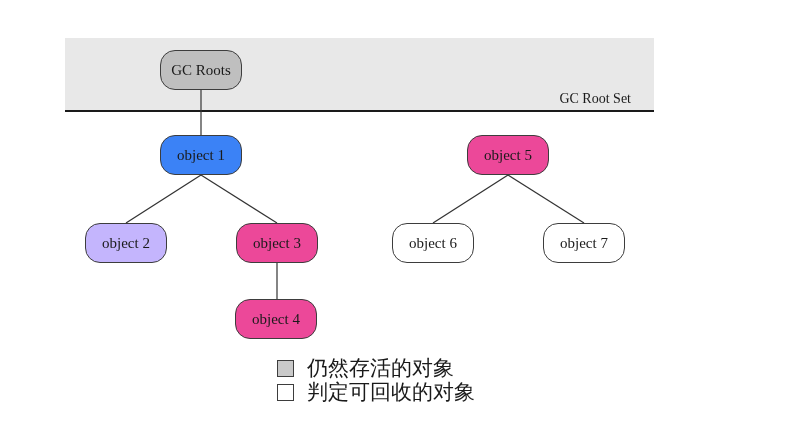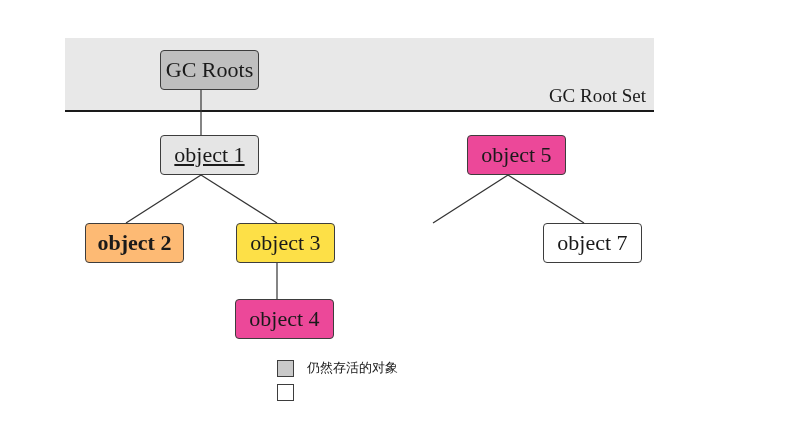--- a/index.html
+++ b/index.html
@@ -14,36 +14,36 @@
   }
   #root-band {
     position: absolute;
     left: 65px; top: 38px;
     width: 589px; height: 72px;
     background: #e8e8e8;
     border-bottom: 2px solid #1a1a1a;
   }
   #root-set-label {
     position: absolute;
-    right: 8px; bottom: 3px;
-    font-size: 19px;
+    right: 23px; bottom: 3px;
+    font-size: 14px;
     white-space: nowrap;
     margin-left: 20px;
   }
   #edges { position: absolute; left: 0; top: 0; z-index: 1; }
   .node {
     position: absolute;
-    width: 99px; height: 40px;
+    width: 82px; height: 40px;
     border: 1.5px solid #3d3d3d;
-    border-radius: 4px;
+    border-radius: 15px;
     box-sizing: border-box;
     display: flex;
     align-items: center;
     justify-content: center;
-    font-size: 22px;
+    font-size: 15px;
     white-space: nowrap;
     z-index: 2;
   }
   #node-gc-roots { left: 160px; top: 50px; }
   #node-object1  { left: 160px; top: 135px; }
   #node-object2  { left: 85px;  top: 223px; }
   #node-object3  { left: 236px; top: 223px; }
   #node-object4  { left: 235px; top: 299px; }
   #node-object5  { left: 467px; top: 135px; }
   #node-object6  { left: 392px; top: 223px; }
@@ -60,21 +60,21 @@
     margin-bottom: 4px;
   }
   .swatch {
     width: 17px; height: 17px;
     border: 1px solid #3d3d3d;
     box-sizing: border-box;
     margin-right: 13px;
     flex: 0 0 auto;
   }
   .legend-label {
-    font-size: 13px;
+    font-size: 21px;
     white-space: nowrap;
     line-height: 20px;
   }
 </style>
 </head>
 <body>
 
 <div id="stage">
 
   <div id="root-band" style="background-color: rgb(232, 232, 232);">
@@ -87,36 +87,38 @@
       <line x1="201" y1="175" x2="126" y2="223"></line>
       <line x1="201" y1="175" x2="277" y2="223"></line>
       <line x1="277" y1="263" x2="277" y2="299"></line>
       <line x1="508" y1="175" x2="433" y2="223"></line>
       <line x1="508" y1="175" x2="584" y2="223"></line>
     </g>
   </svg>
 
   <div class="node" id="node-gc-roots" style="background-color: rgb(191, 191, 191);">GC Roots</div>
 
-  <div class="node" id="node-object1" style="background-color: #e5e5e5; text-decoration: underline;">object 1</div>
+  <div class="node" id="node-object1" style="background-color: #3b82f6;">object 1</div>
 
-  <div class="node" id="node-object2" style="background-color: #fdba74; font-weight: bold;">object 2</div>
+  <div class="node" id="node-object2" style="background-color: #c4b5fd;">object 2</div>
 
-  <div class="node" id="node-object3" style="background-color: #fde047;">object 3</div>
+  <div class="node" id="node-object3" style="background-color: #ec4899;">object 3</div>
 
   <div class="node" id="node-object4" style="background-color: #ec4899;">object 4</div>
 
   <div class="node" id="node-object5" style="background-color: #ec4899;">object 5</div>
 
+  <div class="node" id="node-object6" style="background-color: rgb(255, 255, 255);">object 6</div>
 
   <div class="node" id="node-object7" style="background-color: rgb(255, 255, 255);">object 7</div>
 
   <div id="legend">
     <div class="legend-row">
       <span class="swatch" style="background-color: rgb(201, 201, 201);"></span>
       <span class="legend-label">仍然存活的对象</span>
     </div>
     <div class="legend-row">
       <span class="swatch" style="background-color: rgb(255, 255, 255);"></span>
+      <span class="legend-label">判定可回收的对象</span>
     </div>
   </div>
 
 </div>
 
 </body></html>

